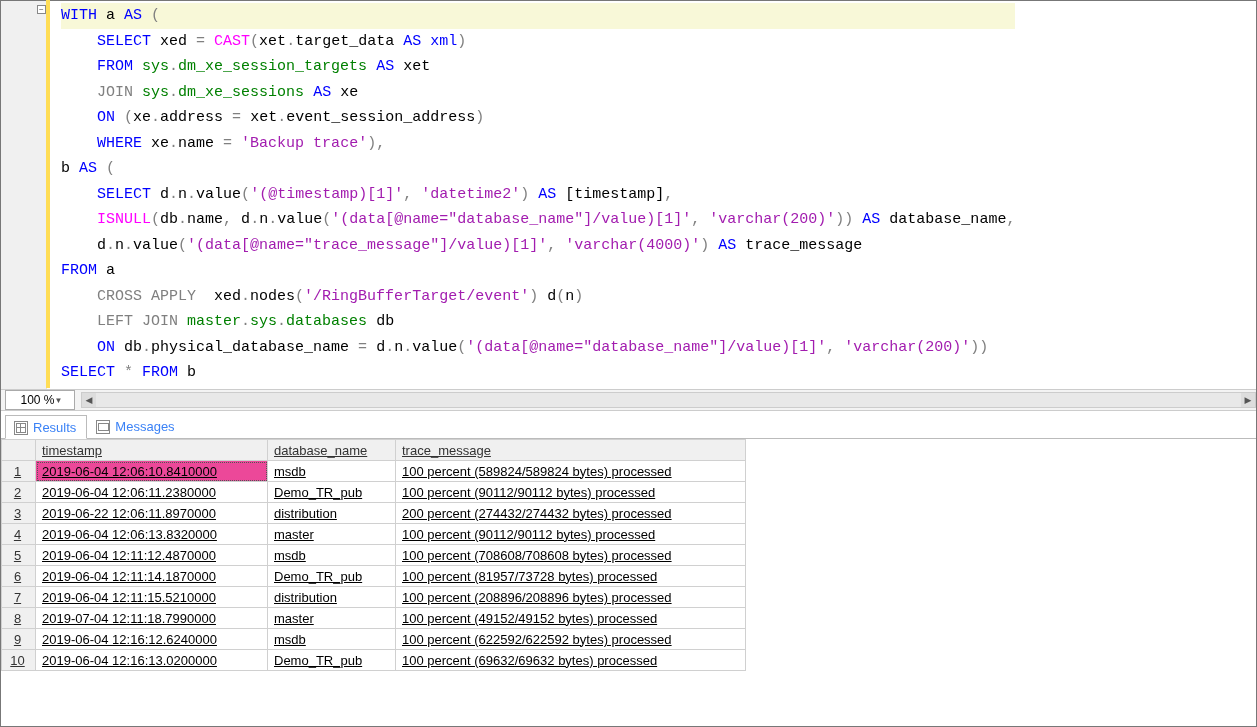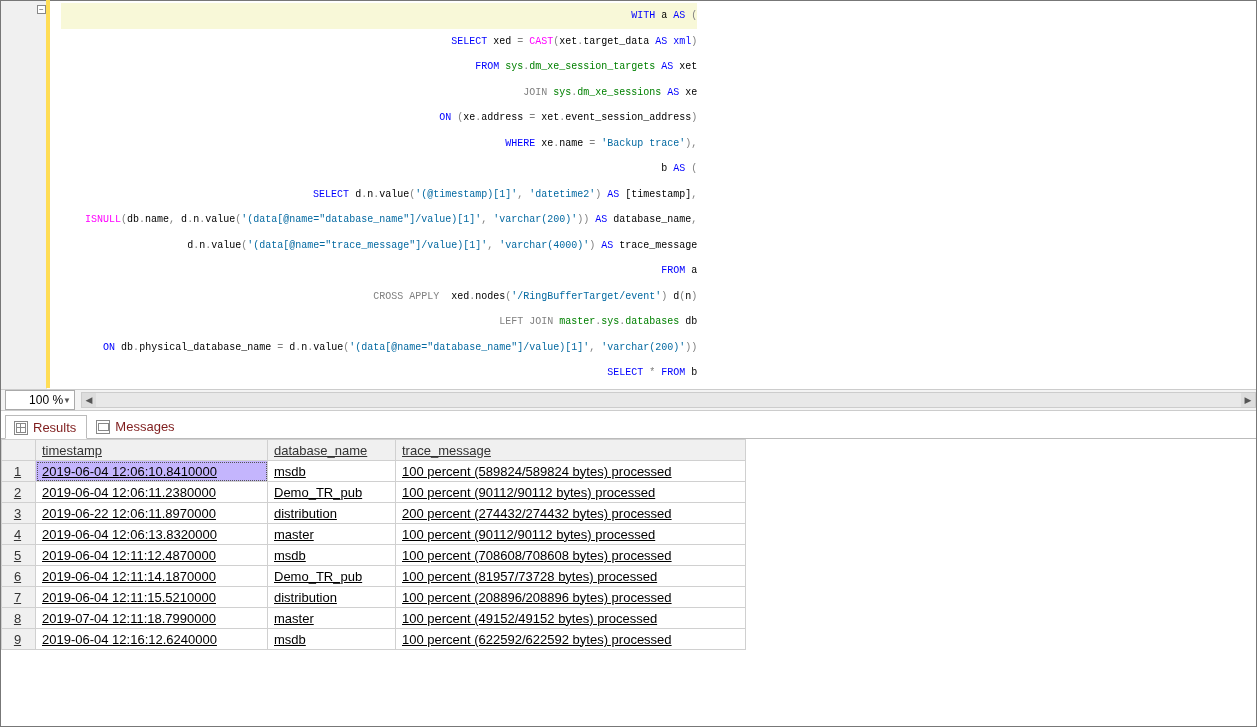--- a/index.html
+++ b/index.html
@@ -1,47 +1,47 @@
 <!DOCTYPE html>
 <html><head>
 <meta charset="utf-8">
 <style>
 * { margin:0; padding:0; box-sizing:border-box; }
 body { font-family:Consolas,"Courier New",monospace; font-size:14px; background:#fff; color:#000; width:1257px; height:727px; overflow:hidden; border:1px solid #777; display:flex; flex-direction:column; }
 .editor-area { height:388px; display:flex; background:#fff; overflow:hidden; }
 .gutter { width:46px; background:#f0f0f0; border-right:1px solid #e0e0e0; position:relative; }
 .fold-box { position:absolute; left:36px; top:4px; width:9px; height:9px; border:1px solid #888; font-size:8px; line-height:7px; text-align:center; color:#555; background:#fff; cursor:pointer; }
 .yellow-bar { position:absolute; left:46px; top:0; width:4px; height:388px; background:#ffdd55; }
-.code { padding:2px 0 2px 14px; white-space:pre; line-height:25.5px; font-size:10px;text-align:right; }
+.code { padding:2px 0 2px 14px; white-space:pre; line-height:25.5px; font-size:15px; }
 .code .line.hl { background:#f8f8d8; }
 .kw-blue  { color:#0000ff; }
 .kw-green { color:#008000; }
 .kw-gray  { color:#808080; }
 .kw-pink  { color:#ff00ff; }
-.kw-red   { color:#0369a1; }
+.kw-red   { color:#a21caf; }
 .kw-black { color:#000; }
 .zoom-row { height:22px; display:flex; align-items:center; background:#f3f3f3; border-top:1px solid #ccc; border-bottom:1px solid #ccc; font-family:"Segoe UI",Arial,sans-serif; font-size:12px; }
-.zoom-sel { width:70px; height:20px; border:1px solid #aaa; background:#fff; margin-left:4px; display:flex; align-items:center; justify-content:flex-end; padding:0 3px 0 6px; }
+.zoom-sel { width:70px; height:20px; border:1px solid #aaa; background:#fff; margin-left:4px; display:flex; align-items:center; justify-content:center; padding:0 3px 0 6px; }
 .zoom-sel .arr { font-size:8px; color:#555; }
 .hscroll { flex:1; height:16px; margin-left:6px; background:#e8e8e8; border:1px solid #ccc; position:relative; }
 .hscroll .la,.hscroll .ra { width:14px; height:14px; position:absolute; top:0; font-size:9px; line-height:14px; text-align:center; color:#555; background:#ddd; }
 .hscroll .la { left:0; } .hscroll .ra { right:0; }
 .tabs-row { height:28px; display:flex; align-items:flex-end; font-family:"Segoe UI",Arial,sans-serif; font-size:13px; border-bottom:1px solid #bbb; padding-left:4px; }
-.tab { display:flex; align-items:center; gap:5px; padding:4px 10px 3px 8px; border:1px solid transparent; cursor:pointer; color:#7f1d1d; }
+.tab { display:flex; align-items:center; gap:5px; padding:4px 10px 3px 8px; border:1px solid transparent; cursor:pointer; color:#3b82f6; }
 .tab.active { background:#fff; border:1px solid #bbb; border-bottom:1px solid #fff; position:relative; top:1px; }
 .tab .ic { width:14px; height:14px; border:1px solid #888; display:inline-flex; align-items:center; justify-content:center; font-size:9px; background:#fff; }
 .tab .ic.grid::before { content:""; width:8px; height:8px; background:linear-gradient(#888,#888) 0 3px/8px 1px no-repeat,linear-gradient(#888,#888) 3px 0/1px 8px no-repeat; border:1px solid #888; }
 .tab .ic.msg::before { content:""; width:9px; height:6px; border:1px solid #888; }
 .results { flex:1; overflow:auto; font-family:"Segoe UI",Arial,sans-serif; font-size:13px; background:#fff; }
 table { border-collapse:collapse; }
 th,td { border:1px solid #d0d0d0; padding:2px 8px 2px 6px; text-align:left; white-space:nowrap; height:21px;text-decoration:underline; }
 th { background:#f0f0f0; font-weight:normal; color:#333; }
 th.rnh { width:32px; background:#f0f0f0; }
 td.rn  { background:#f0f0f0; text-align:center; color:#333; width:32px; }
-td.sel { background:#c4b5fd; outline:1px dotted #555; outline-offset:-2px; }
+td.sel { background:#ec4899; outline:1px dotted #555; outline-offset:-2px; }
 col.c1 { width:232px; } col.c2 { width:128px; } col.c3 { width:350px; }
 </style>
 </head>
 <body>
 
 <div class="editor-area">
   <div class="gutter">
     <div class="fold-box">−</div>
   </div>
   <div class="yellow-bar"></div>
@@ -134,15 +134,21 @@
           <td>2019-07-04 12:11:18.7990000</td>
           <td>master</td>
           <td>100 percent (49152/49152 bytes) processed</td>
         </tr>
         <tr>
           <td class="rn">9</td>
           <td>2019-06-04 12:16:12.6240000</td>
           <td>msdb</td>
           <td>100 percent (622592/622592 bytes) processed</td>
         </tr>
+        <tr>
+          <td class="rn">10</td>
+          <td>2019-06-04 12:16:13.0200000</td>
+          <td>Demo_TR_pub</td>
+          <td>100 percent (69632/69632 bytes) processed</td>
+        </tr>
       </tbody>
   </table>
 </div>
 
 </body></html>

